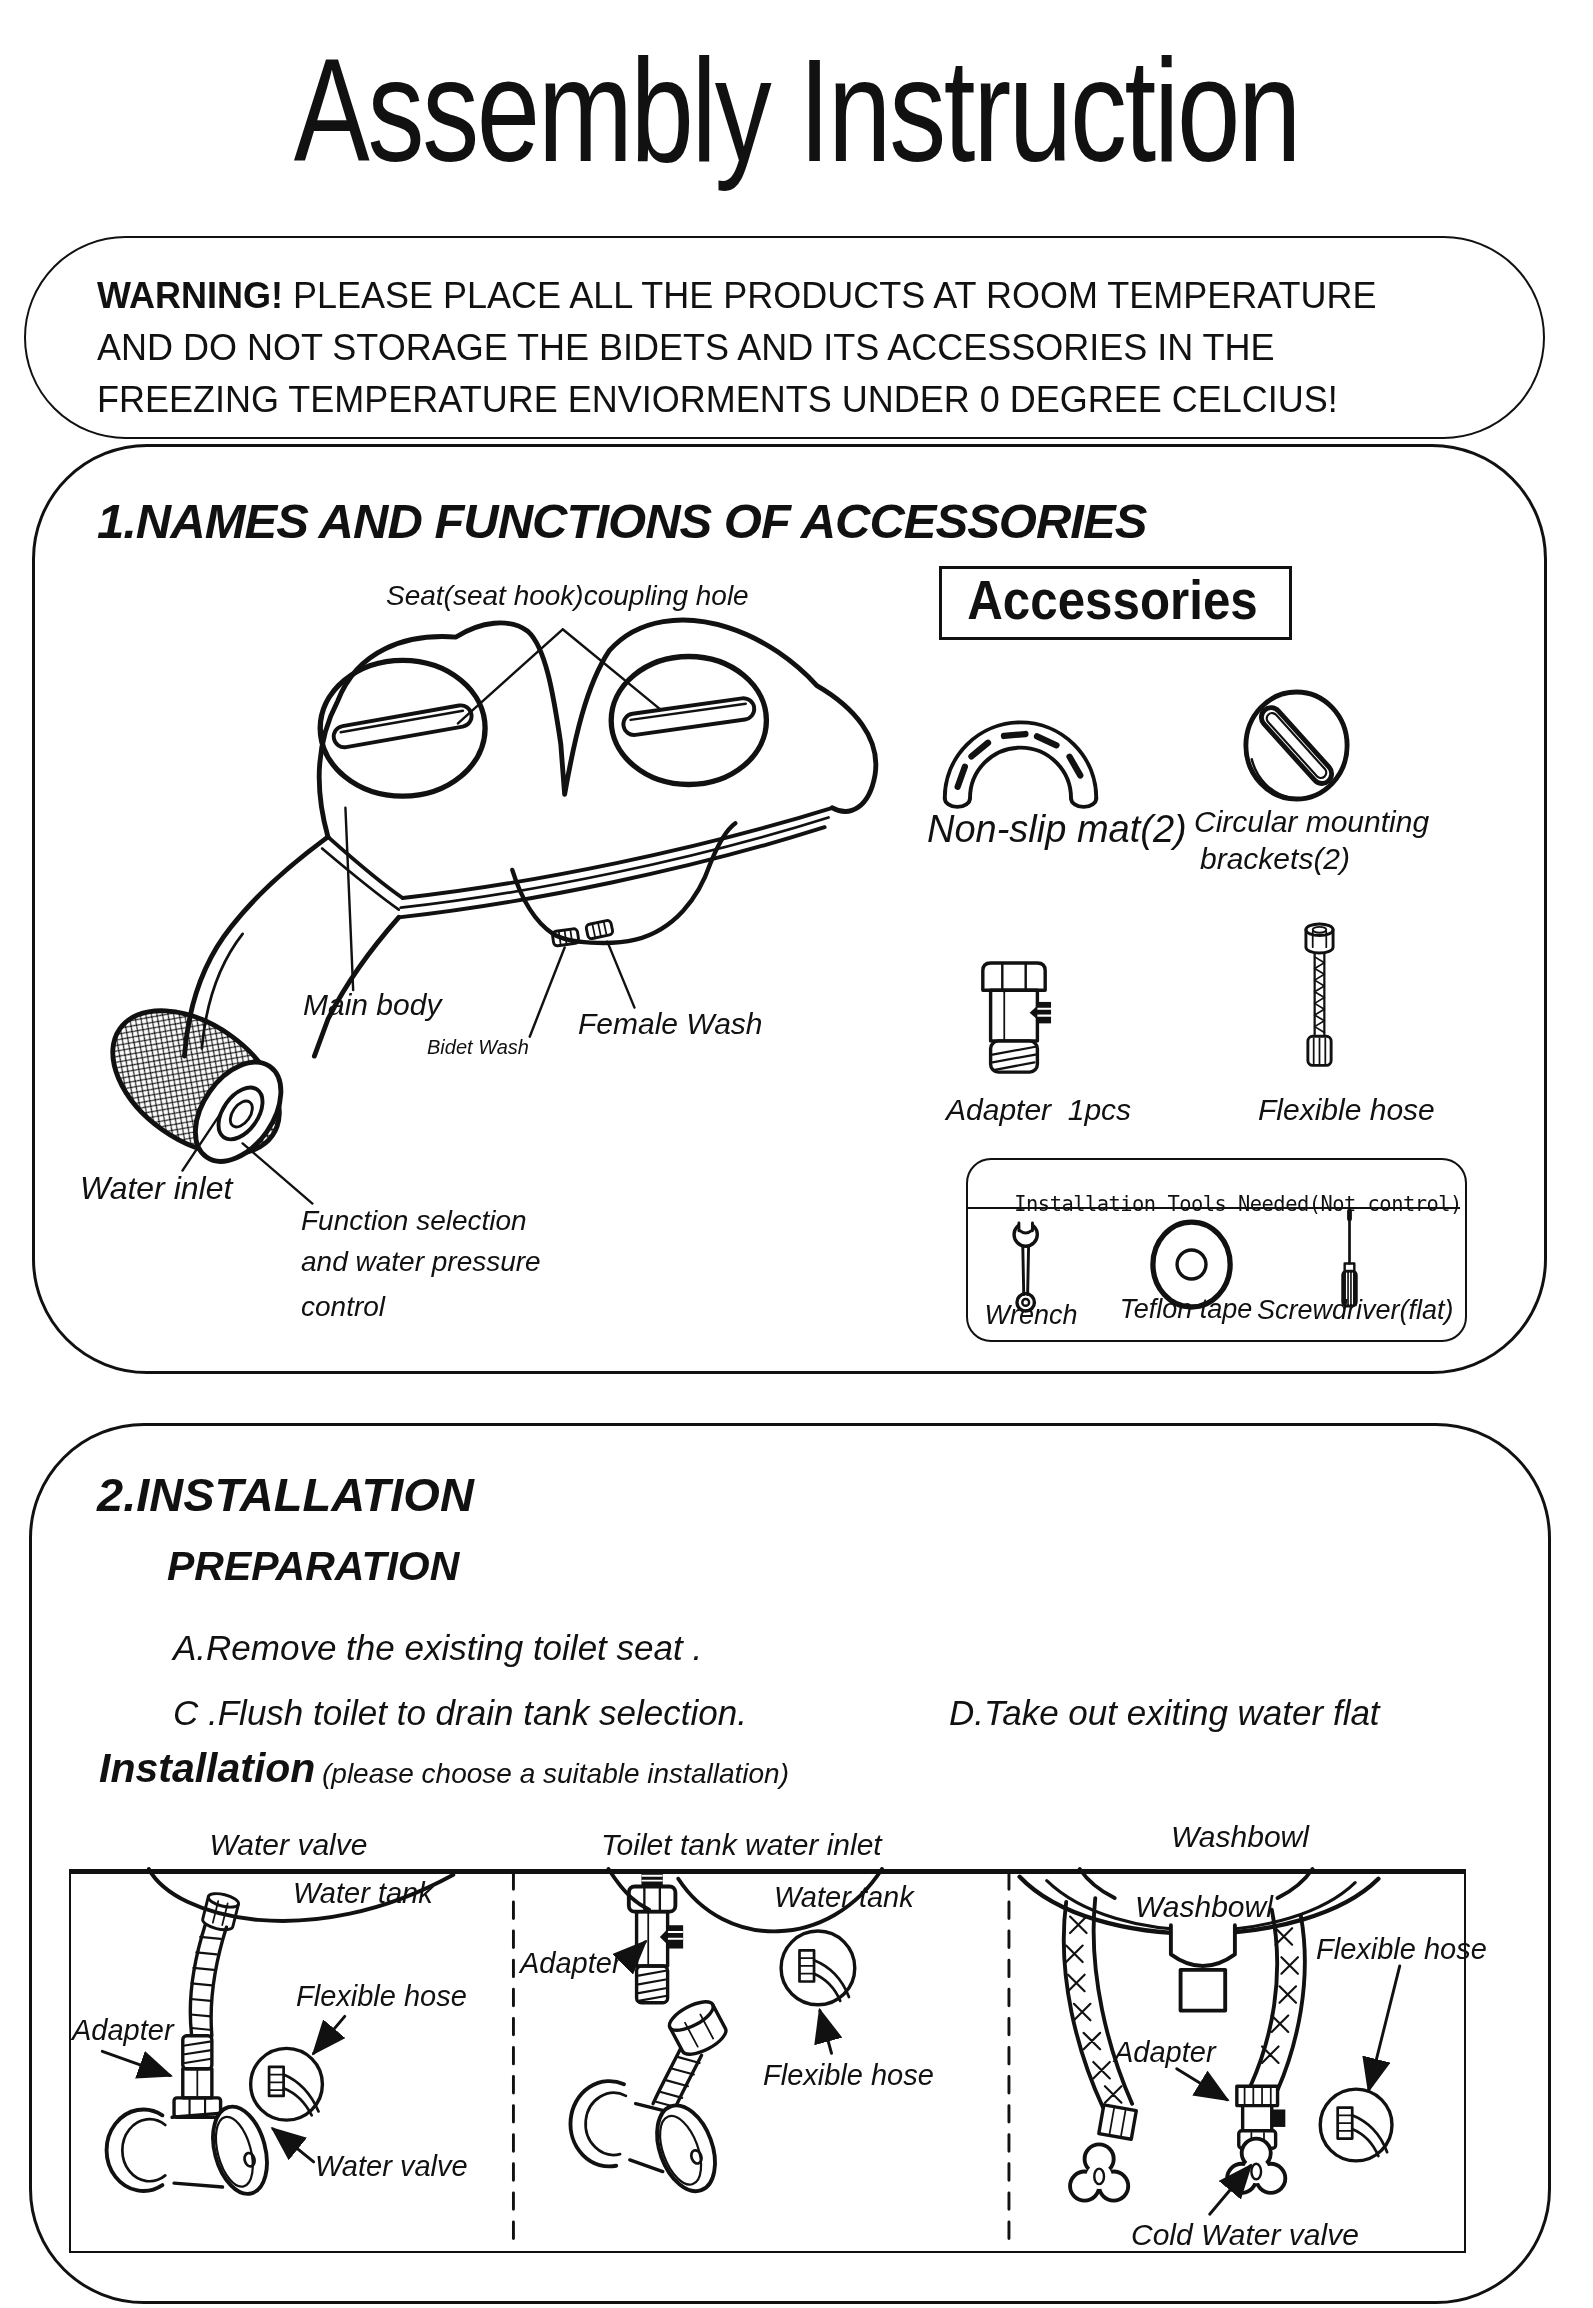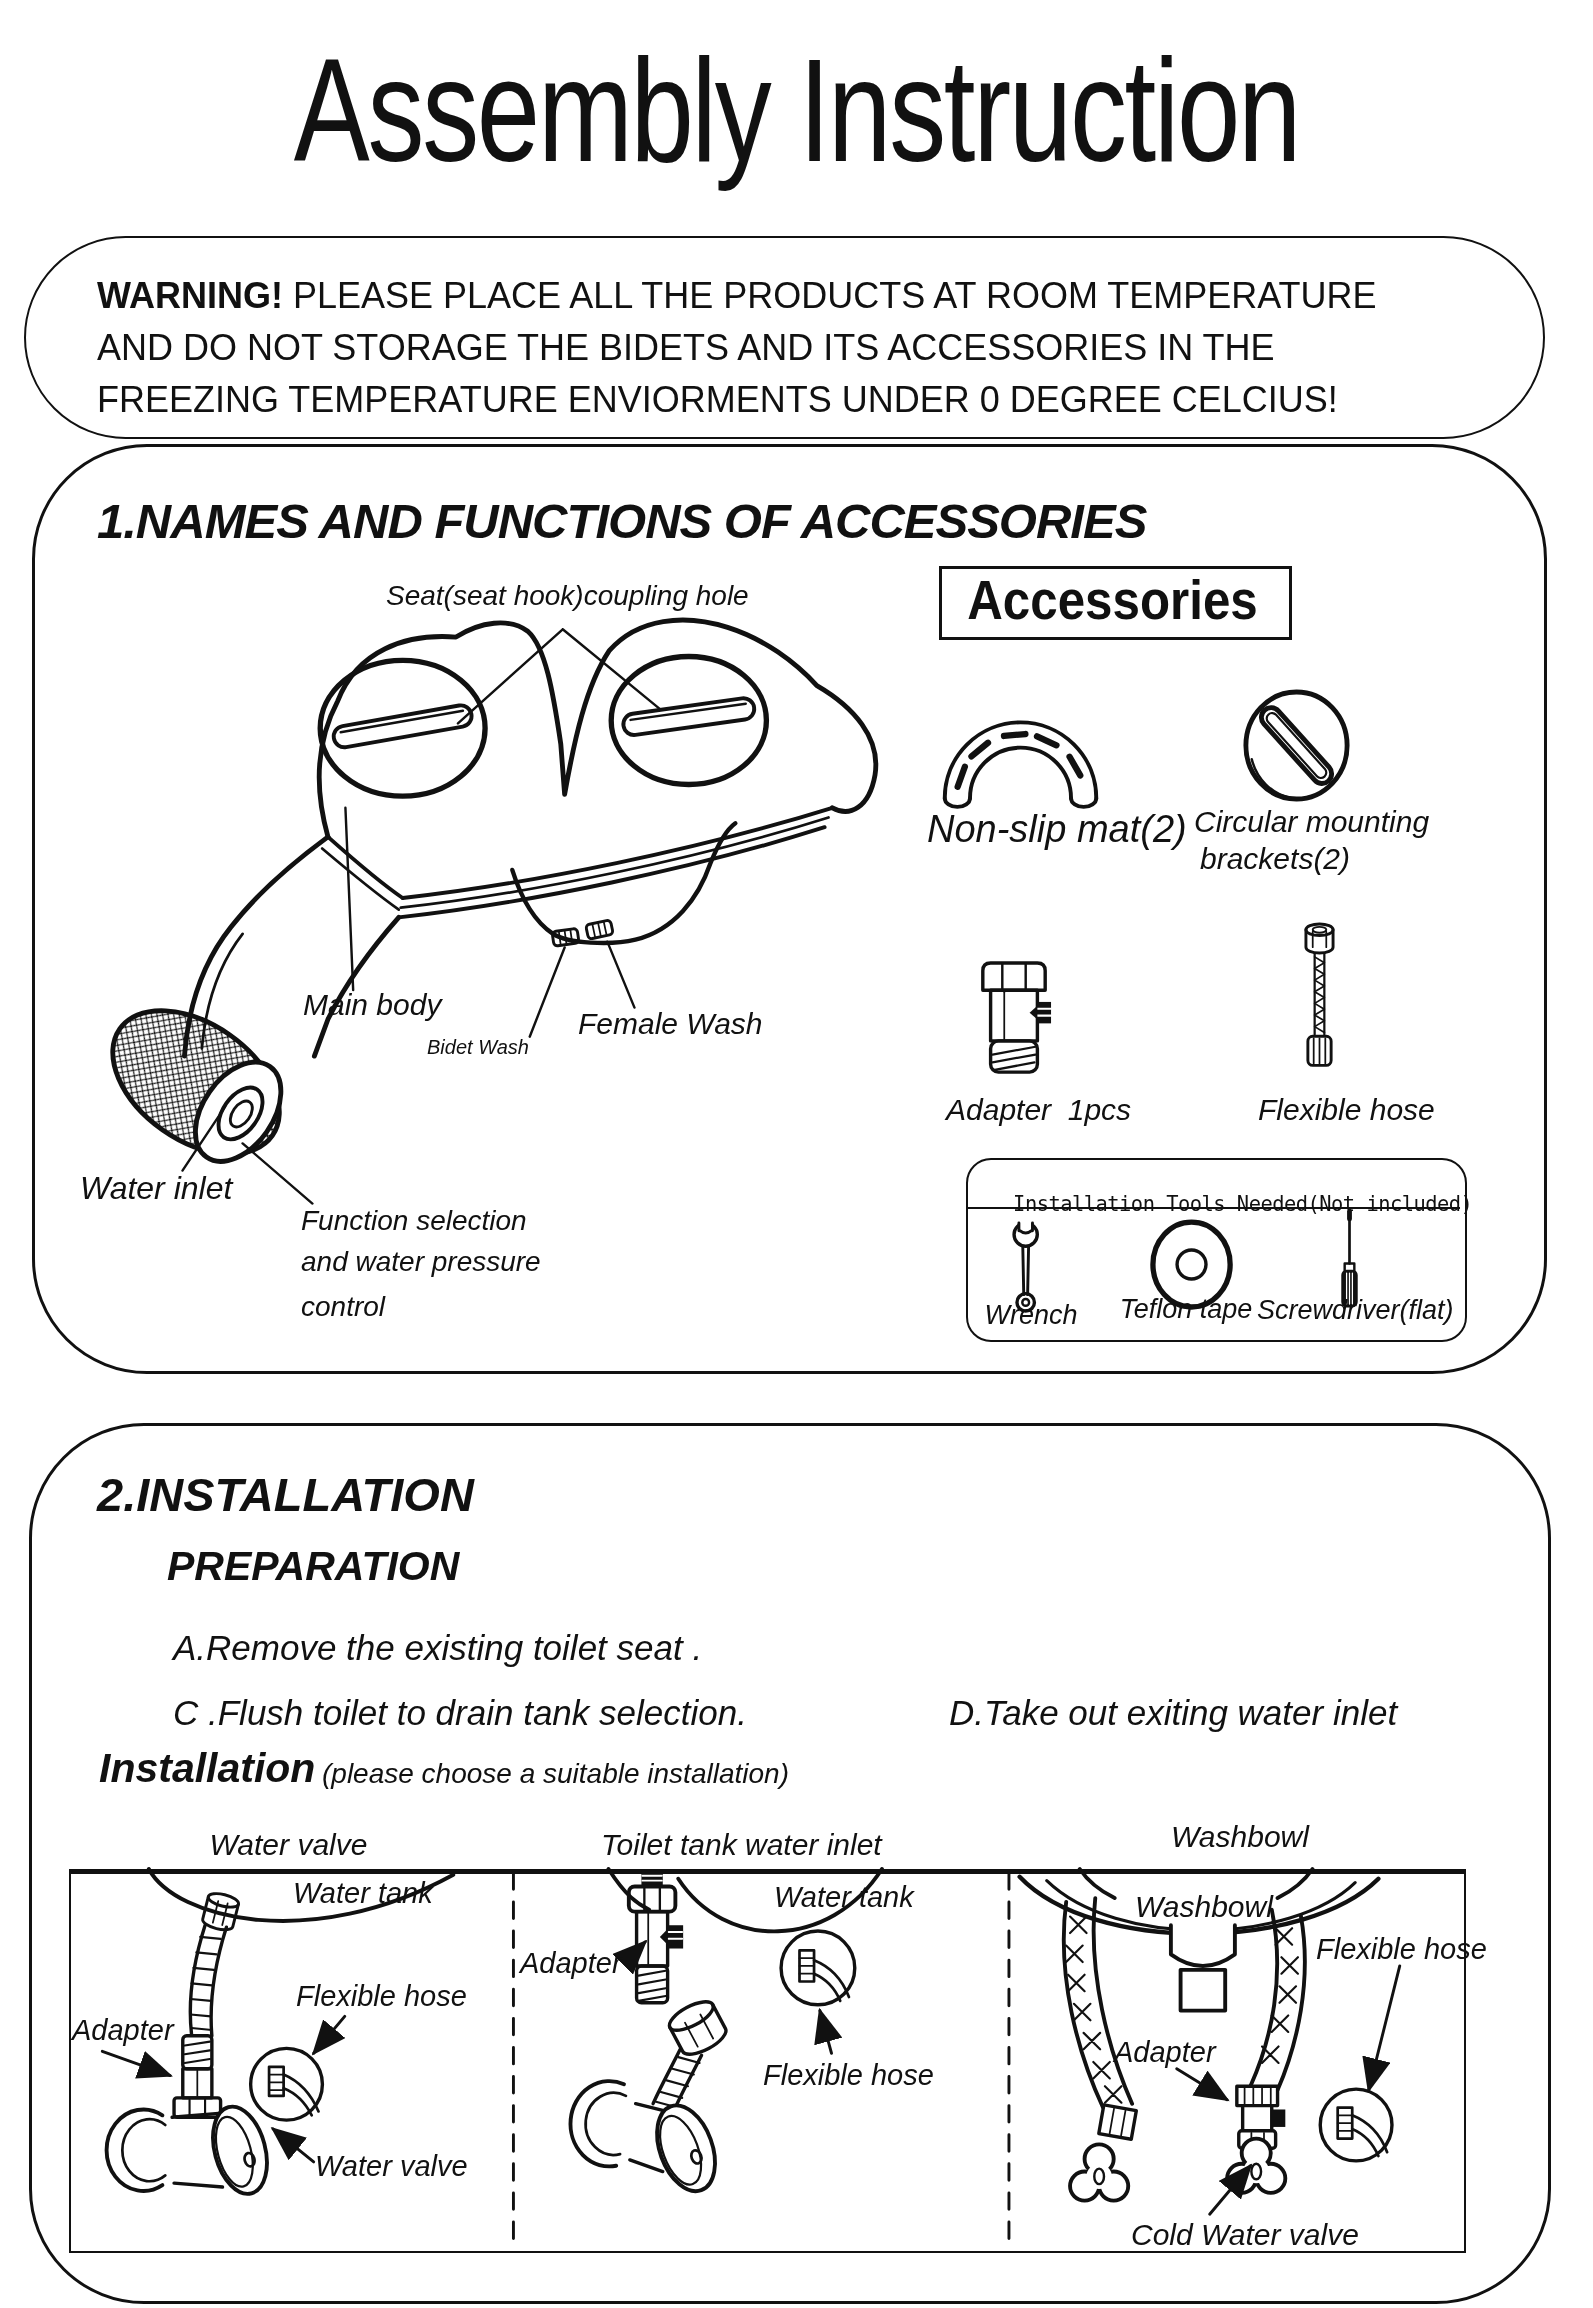--- a/index.html
+++ b/index.html
@@ -137,21 +137,21 @@
       <path d="M15,32 L15,116 M25,32 L25,116" stroke-width="2.3"></path>
       <path d="M15,36 L25,42 L15,48 L25,54 L15,60 L25,66 L15,72 L25,78 L15,84 L25,90 L15,96 L25,102 L15,108 L25,114" stroke-width="1.8"></path>
       <rect x="8" y="118" width="24" height="30" rx="5" stroke-width="3"></rect>
       <path d="M14,120 L14,146 M20,120 L20,146 M26,120 L26,146" stroke-width="1.8"></path>
     </g>
   </svg>
   <div class="lbl" style="left:1258px;top:1093px;font-size:30px;">Flexible hose</div>
 
   <div style="position:absolute;left:966px;top:1158px;width:497px;height:180px;border:2.9px solid #111;border-radius:25px;"></div>
   <div style="position:absolute;left:966px;top:1168px;width:497px;text-align:center;font-family:'DejaVu Sans Mono',monospace;font-size:20.4px;letter-spacing:-0.5px;white-space:pre;">
-    <span>Installation Tools Needed</span><span>(Not included)</span>
+    <span>Installation Tools Needed</span><span>(Not control)</span>
   </div>
   <div style="position:absolute;left:967px;top:1207px;width:493px;border-top:2.9px solid #111;"></div>
 
   <svg style="left:1009px;top:1221px;" width="45" height="93" viewBox="0 0 46 96">
     <g class="inkline">
       <circle cx="17" cy="14" r="12" stroke-width="3.5"></circle>
       <rect x="10" y="0" width="14" height="11" fill="#fff" stroke="none"></rect>
       <path d="M10,2 L10,10 M24,2 L24,10 M11,10 Q17,15 23,10" stroke-width="3"></path>
       <path d="M14,26 L15,76 M20,26 L19,76" stroke-width="3"></path>
       <circle cx="17" cy="84" r="9" stroke-width="3.5"></circle>
@@ -178,21 +178,21 @@
   <div class="lbl ctr" style="left:973px;top:1300px;width:116px;font-size:27px;">Wrench</div>
   <div class="lbl ctr" style="left:1113px;top:1294px;width:146px;font-size:27px;">Teflon tape</div>
   <div class="lbl ctr" style="left:1257px;top:1295px;width:194px;font-size:27px;">Screwdriver(flat)</div>
 
   <div class="rbox" style="left:29px;top:1423px;width:1516px;height:875px;"></div>
   <div class="hd" style="left:97px;top:1467px;font-size:47px;">2.INSTALLATION</div>
   <div class="hd" style="left:167px;top:1543px;font-size:41px;">PREPARATION</div>
 
   <div class="lbl" style="left:173px;top:1628px;font-size:35px;">A.Remove the existing toilet seat .</div>
   <div class="lbl" style="left:173px;top:1693px;font-size:35px;">C .Flush toilet to drain tank selection.</div>
-  <div class="lbl" style="left:949px;top:1693px;font-size:35px;">D.Take out exiting water inlet</div>
+  <div class="lbl" style="left:949px;top:1693px;font-size:35px;">D.Take out exiting water flat</div>
 
   <div class="hd" style="left:99px;top:1745px;font-size:41px;">Installation</div>
   <div class="lbl" style="left:322px;top:1758px;font-size:28px;">(please choose a suitable installation)</div>
 
   <div class="lbl ctr" style="left:206px;top:1828px;width:165px;font-size:30px;">Water valve</div>
   <div class="lbl ctr" style="left:601px;top:1828px;width:252px;font-size:30px;">Toilet tank water inlet</div>
   <div class="lbl ctr" style="left:1155px;top:1820px;width:170px;font-size:30px;">Washbowl</div>
 
   <div style="position:absolute;left:69px;top:1869px;width:1397px;height:384px;border:2.9px solid #111;border-top-width:5.8px;box-sizing:border-box;"></div>
 

